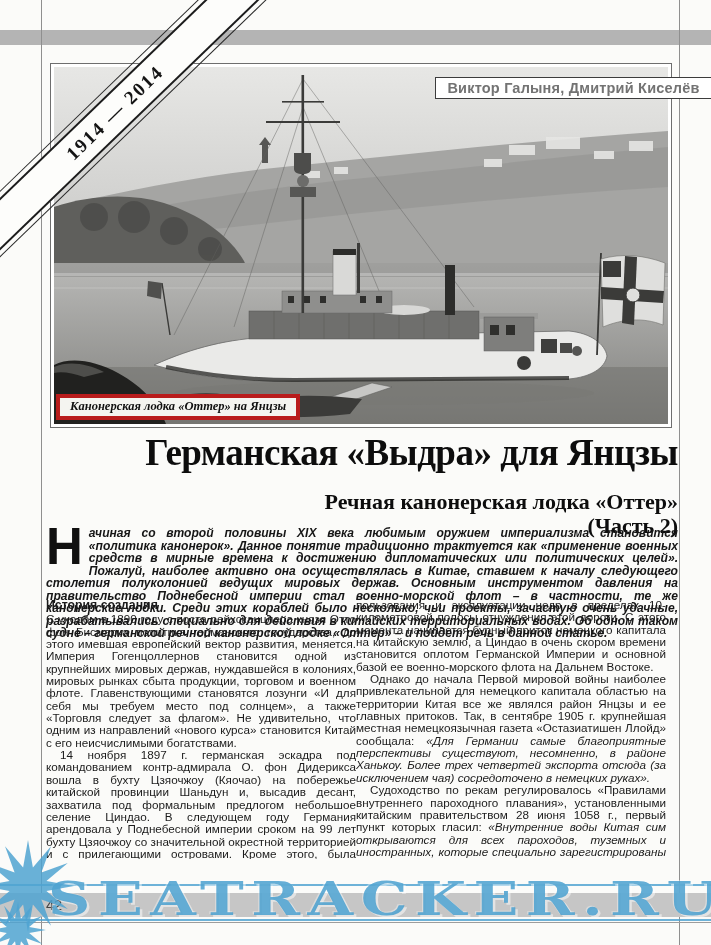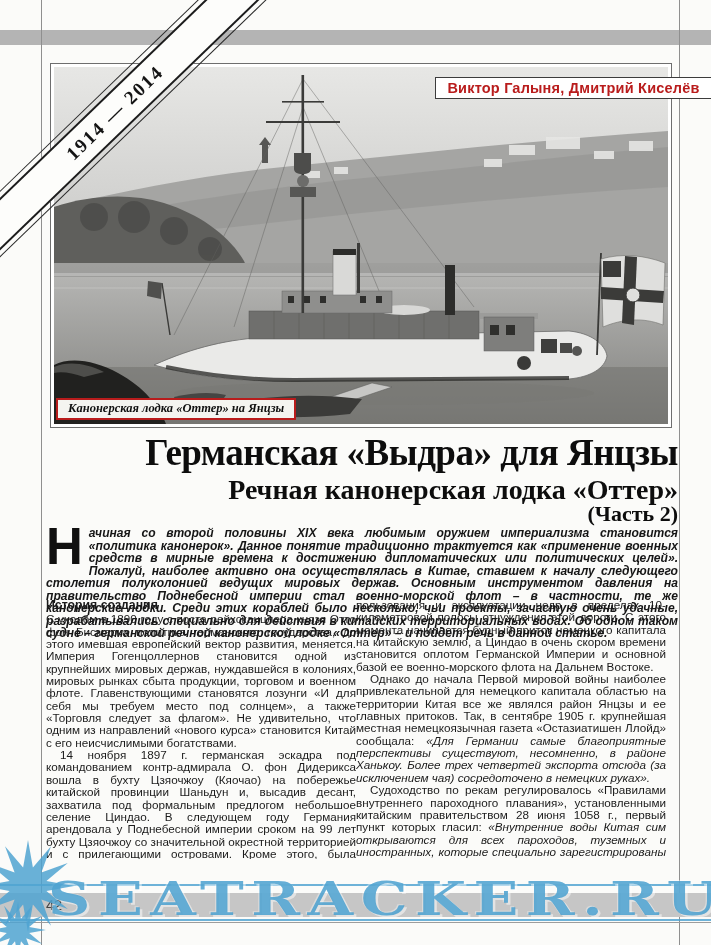--- a/index.html
+++ b/index.html
@@ -25,36 +25,36 @@
   .ribbon::before{top:-7px}.ribbon::after{bottom:-7px}
 
   
   .photo-frame{
     position:absolute;left:50px;top:63px;width:622px;height:365px;z-index:2;
     border:1px solid #6e6e6e;background:#fff;padding:3px;box-sizing:border-box;
   }
   .photo{position:relative;width:100%;height:100%;overflow:hidden;background:#cfcfcd;}
   .photo svg{position:absolute;left:0;top:0;width:100%;height:100%;}
   .caption-box{
-    position:absolute;left:2px;bottom:4px;background:#f4f4f0;border:2px solid #b91c1c;
+    position:absolute;left:2px;bottom:4px;background:#f4f4f0;border:4px solid #b91c1c;
     padding:1px 10px 2px;font-family:"Liberation Serif",serif;font-style:italic;
     font-weight:bold;font-size:12.5px;color:#101010;white-space:nowrap;
   }
   .author-box{
     position:absolute;left:435px;top:77px;width:276px;height:22px;z-index:6;
     background:#fff;border:1px solid #3c3c3c;border-right:none;box-sizing:border-box;
     display:flex;align-items:center;justify-content:center;
-    font-weight:bold;font-size:14.5px;color:#b91c1c;letter-spacing:.2px;
+    font-weight:bold;font-size:14.5px;color:#737373;letter-spacing:.2px;
   }
 
   
   .headline{position:absolute;left:45px;top:432px;width:633px;text-align:right;
     font-family:"Liberation Serif",serif;font-weight:bold;color:#0d0d0d;}
   .headline .title{font-size:37px;line-height:41px;letter-spacing:-.5px;}
-  .headline .subtitle{font-size:28px;line-height:24px;margin-top:5px;}
+  .headline .subtitle{font-size:22px;line-height:24px;margin-top:17px;}
   .headline .part{font-size:22px;line-height:24px;}
 
   
   .intro{
     position:absolute;left:46px;top:527px;width:632px;
     font-weight:bold;font-style:italic;font-size:12.1px;line-height:12.5px;
     text-align:justify;color:#161616;
   }
   .dropcap{float:left;font-size:51px;line-height:37px;font-style:normal;
     font-weight:bold;margin:1px 6px 0 0;color:#101010;}

